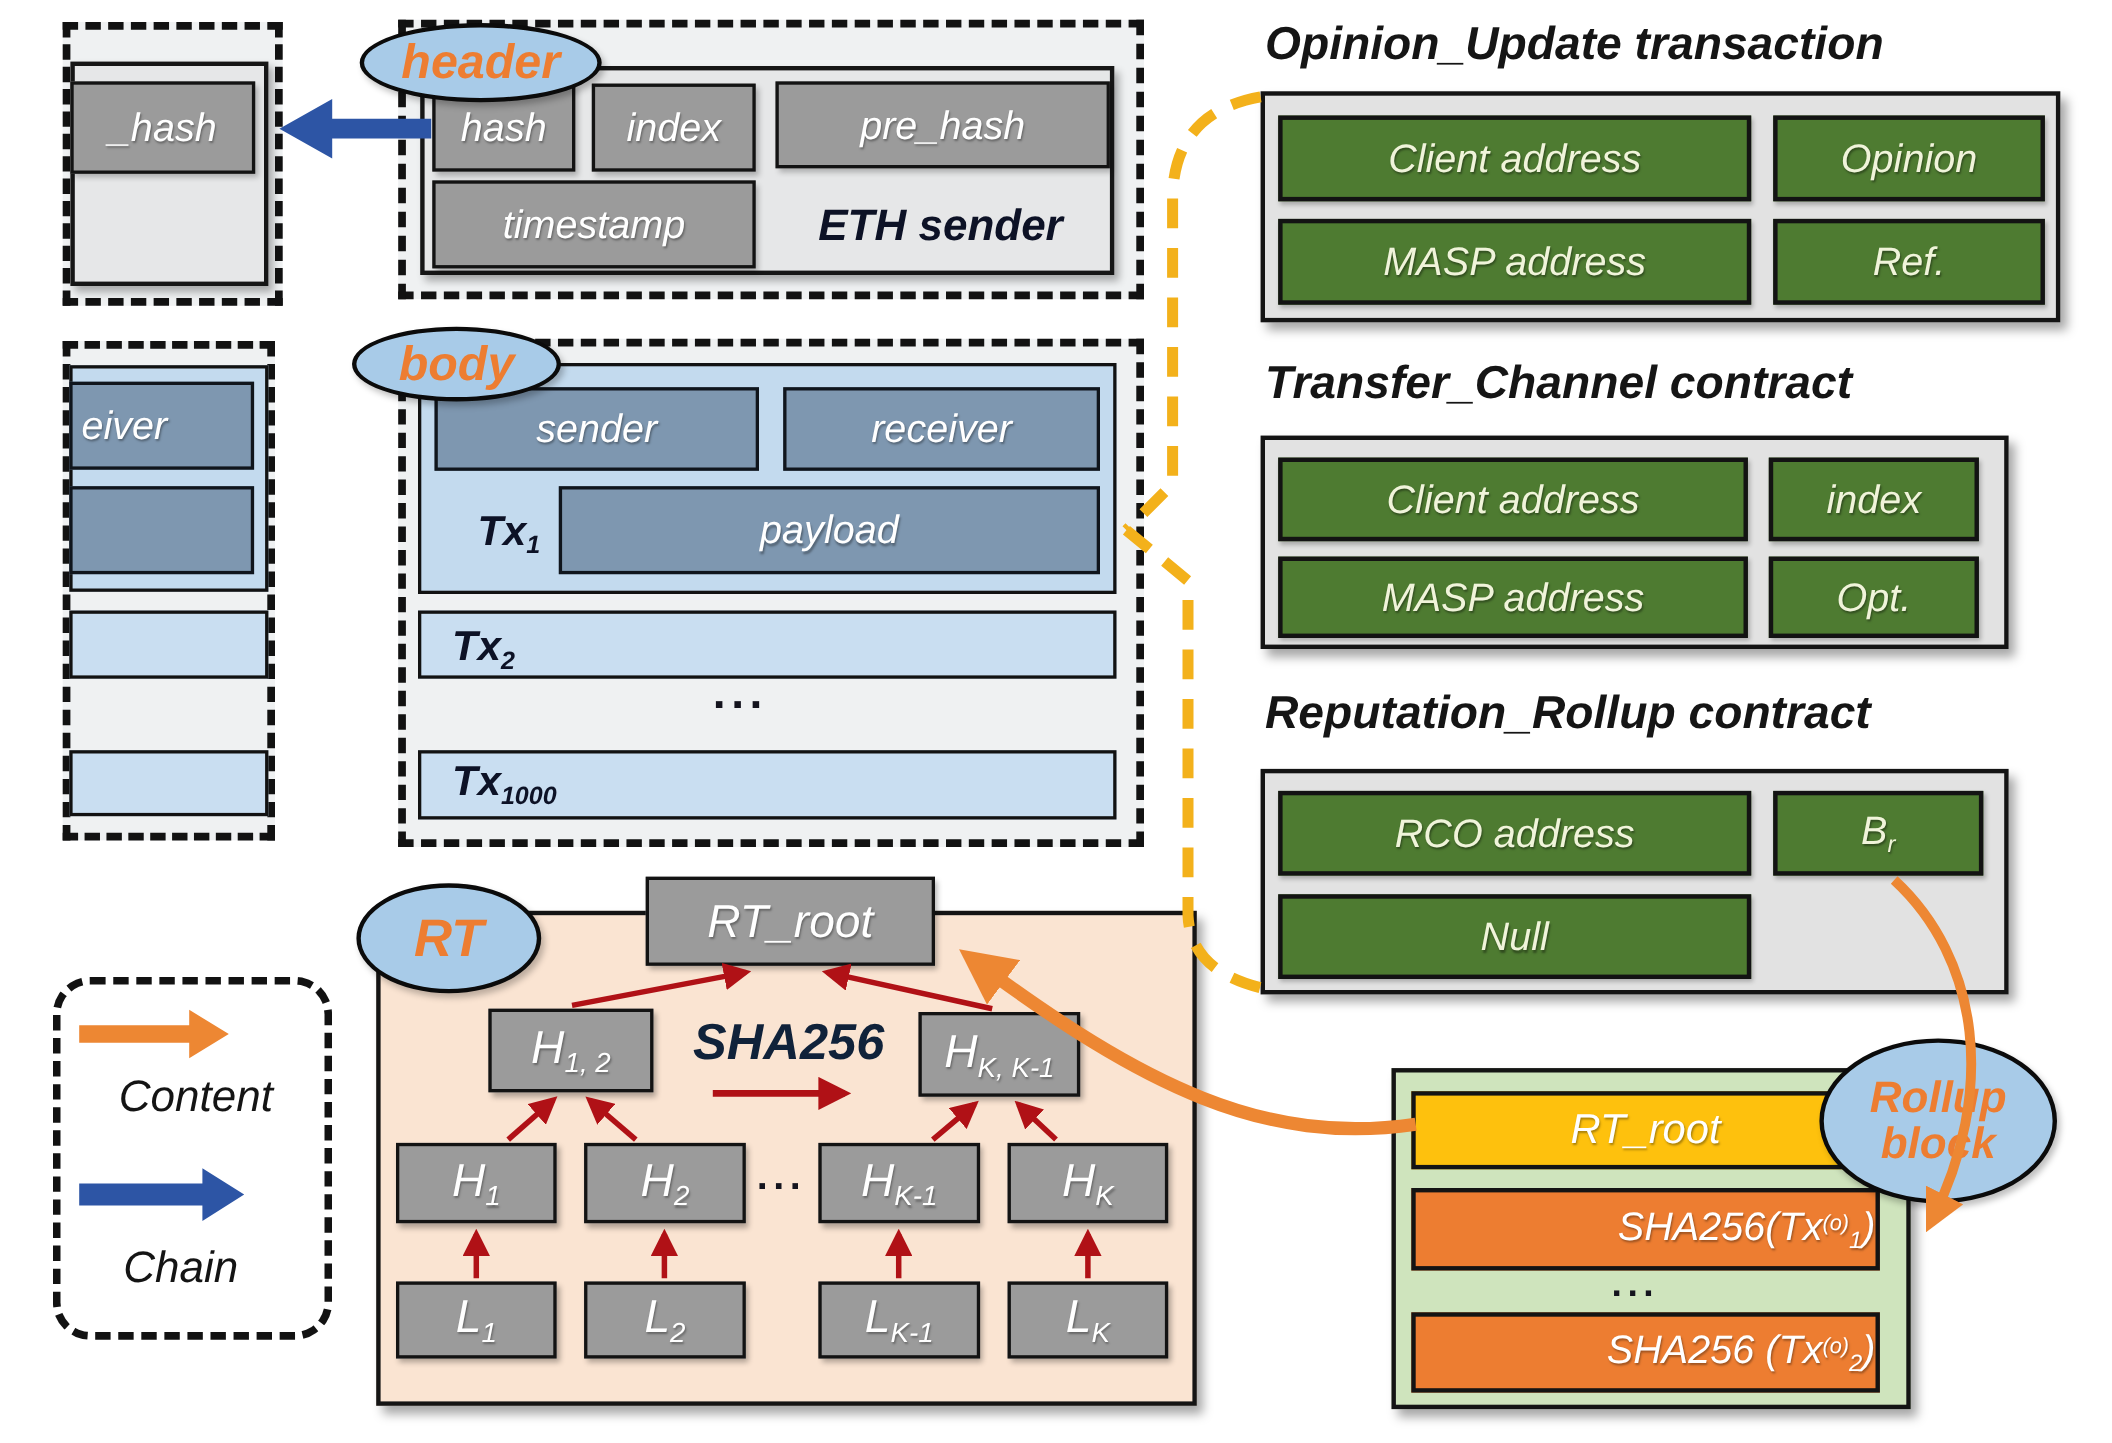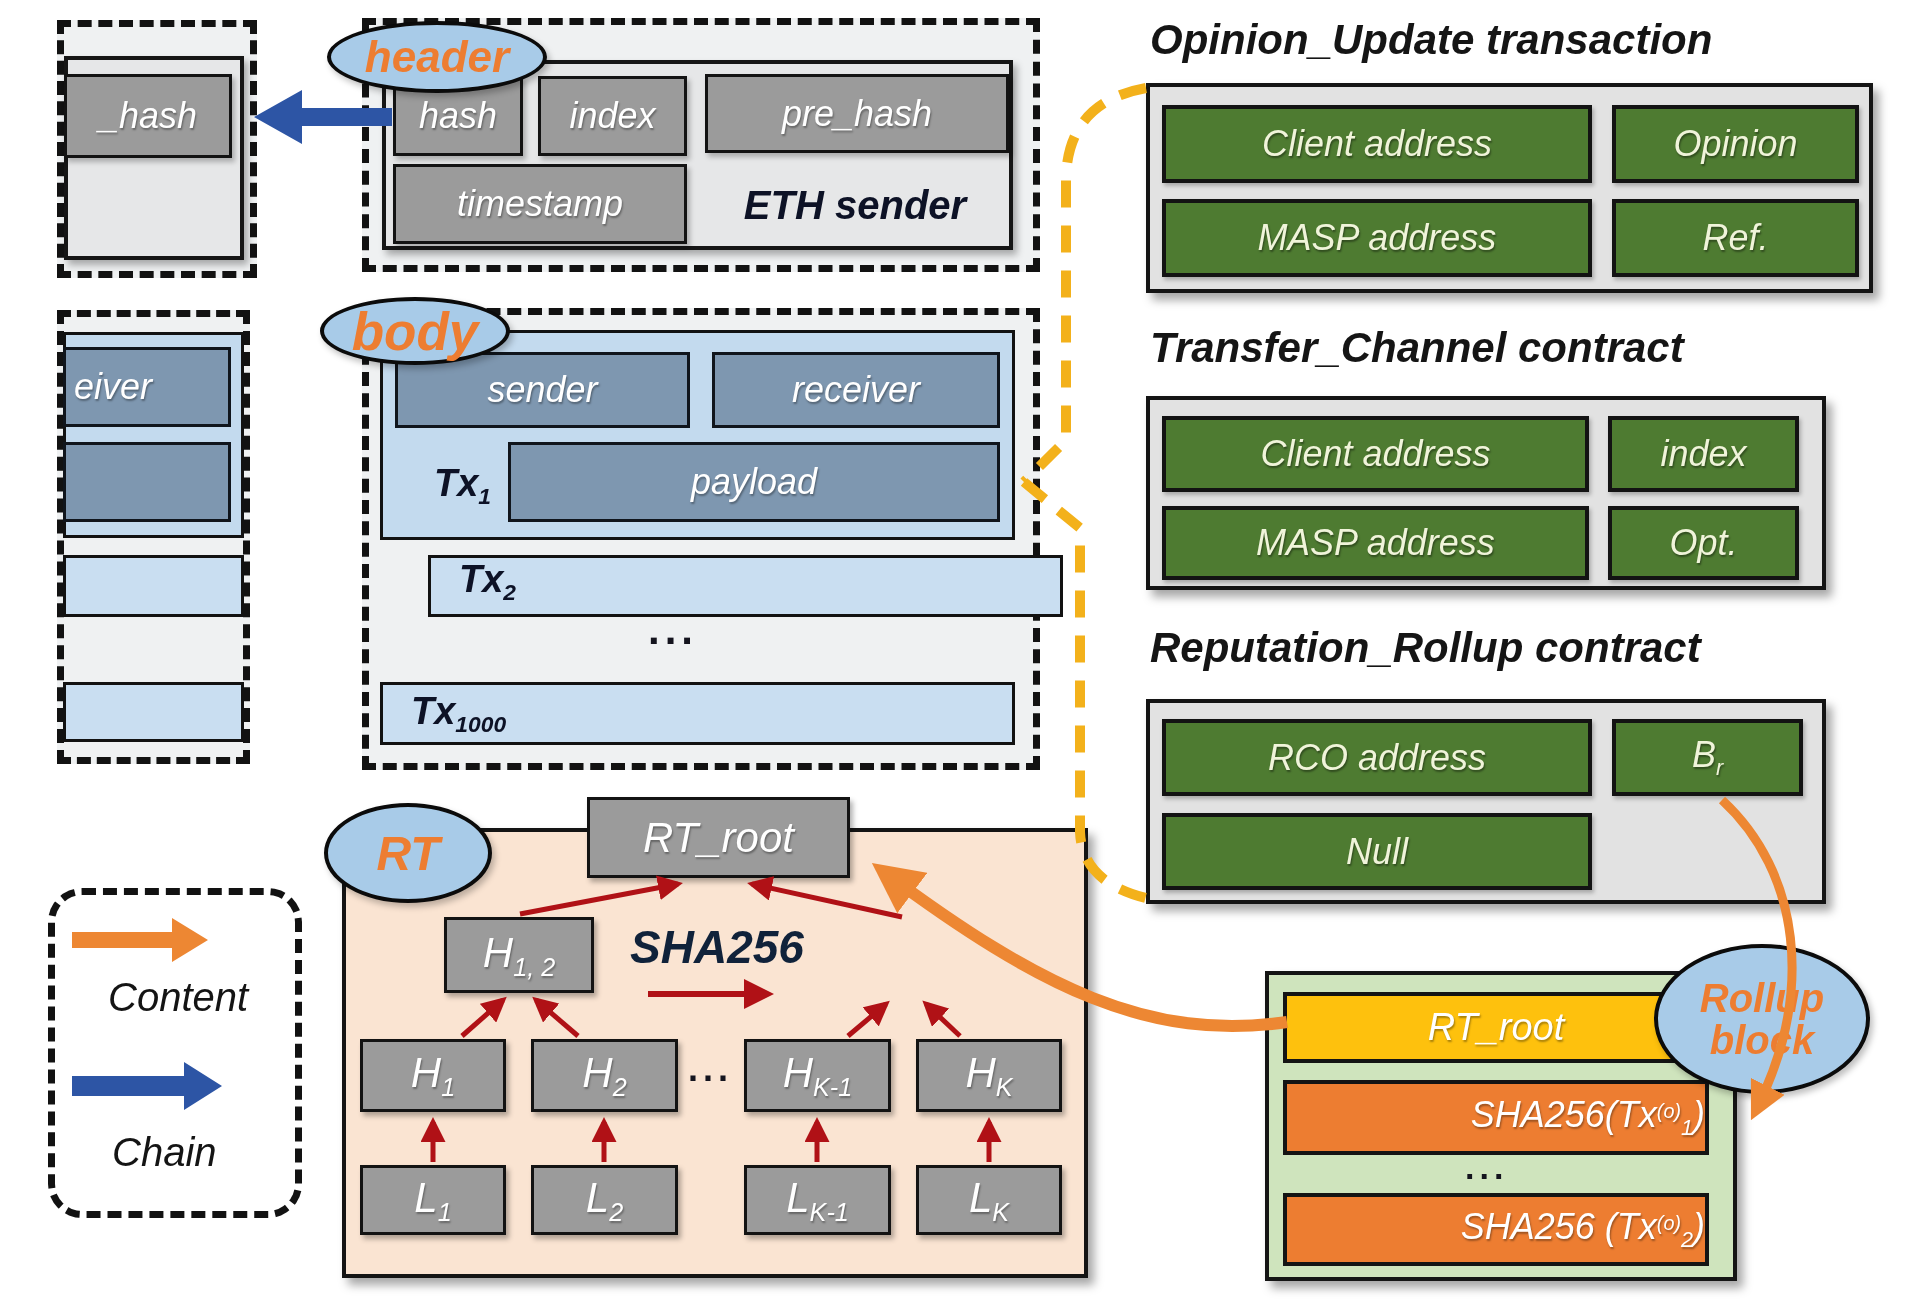--- a/index.html
+++ b/index.html
@@ -96,35 +96,35 @@
   </div>
   <div class="abs sbox z15" style="left:712px;top:352px;width:288px;height:76px;">
     <span>receiver</span>
   </div>
   <div class="abs txlab z15" style="left:404px;top:462px;">
     <span>Tx</span><sub class="sub">1</sub>
   </div>
   <div class="abs sbox z15" style="left:508px;top:442px;width:492px;height:80px;">
     <span>payload</span>
   </div>
-  <div class="abs bluerow z10" style="left:380px;top:555px;width:635px;height:62px;display:flex;align-items:flex-start;margin-left:48px;">
+  <div class="abs bluerow z10" style="left:380px;top:555px;width:635px;height:62px;display:flex;align-items:flex-end;">
     <span class="txlab" style="margin-left:28px;">
       <span>Tx</span><sub class="sub">2</sub>
     </span>
   </div>
   <div class="abs dots z10" style="left:648px;top:606px;">
     <span>...</span>
   </div>
   <div class="abs bluerow z10" style="left:380px;top:682px;width:635px;height:63px;display:flex;align-items:center;">
     <span class="txlab" style="margin-left:28px;">
       <span>Tx</span><sub class="sub">1000</sub>
     </span>
   </div>
 
-  <div class="abs ellipse z20" style="left:320px;top:297px;width:190px;height:68px;font-size:53px;">
+  <div class="abs ellipse z20" style="left:320px;top:297px;width:190px;height:68px;font-size:44px;">
     <span>body</span>
   </div>
 
   <div class="abs title" style="left:1150px;top:16px;">
     <span>Opinion_Update transaction</span>
   </div>
   <div class="abs graycont z5" style="left:1146px;top:83px;width:727px;height:210px;"></div>
   <div class="abs greenc z10" style="left:1162px;top:105px;width:430px;height:78px;">
     <span>Client address</span>
   </div>
@@ -174,20 +174,23 @@
   <div class="abs peach z5" style="left:342px;top:828px;width:746px;height:450px;"></div>
   <div class="abs treebox z15" style="left:587px;top:797px;width:263px;height:81px;">
     <span>RT_root</span>
   </div>
   <div class="abs treebox z15" style="left:444px;top:917px;width:150px;height:76px;">
     <span><span>H</span><sub class="sub">1, 2</sub></span>
   </div>
   <div class="abs z15" style="left:612px;top:918px;width:210px;height:58px;display:flex;align-items:center;justify-content:center;
               font-style:italic;font-weight:600;font-size:46px;color:#10223a;">
     <span>SHA256</span>
+  </div>
+  <div class="abs treebox z15" style="left:835px;top:920px;width:147px;height:77px;">
+    <span><span>H</span><sub class="sub">K, K-1</sub></span>
   </div>
   <div class="abs treebox z15" style="left:360px;top:1039px;width:146px;height:73px;">
     <span><span>H</span><sub class="sub">1</sub></span>
   </div>
   <div class="abs treebox z15" style="left:531px;top:1039px;width:147px;height:73px;">
     <span><span>H</span><sub class="sub">2</sub></span>
   </div>
   <div class="abs dots z15" style="left:688px;top:1048px;font-size:36px;">
     <span>...</span>
   </div>

